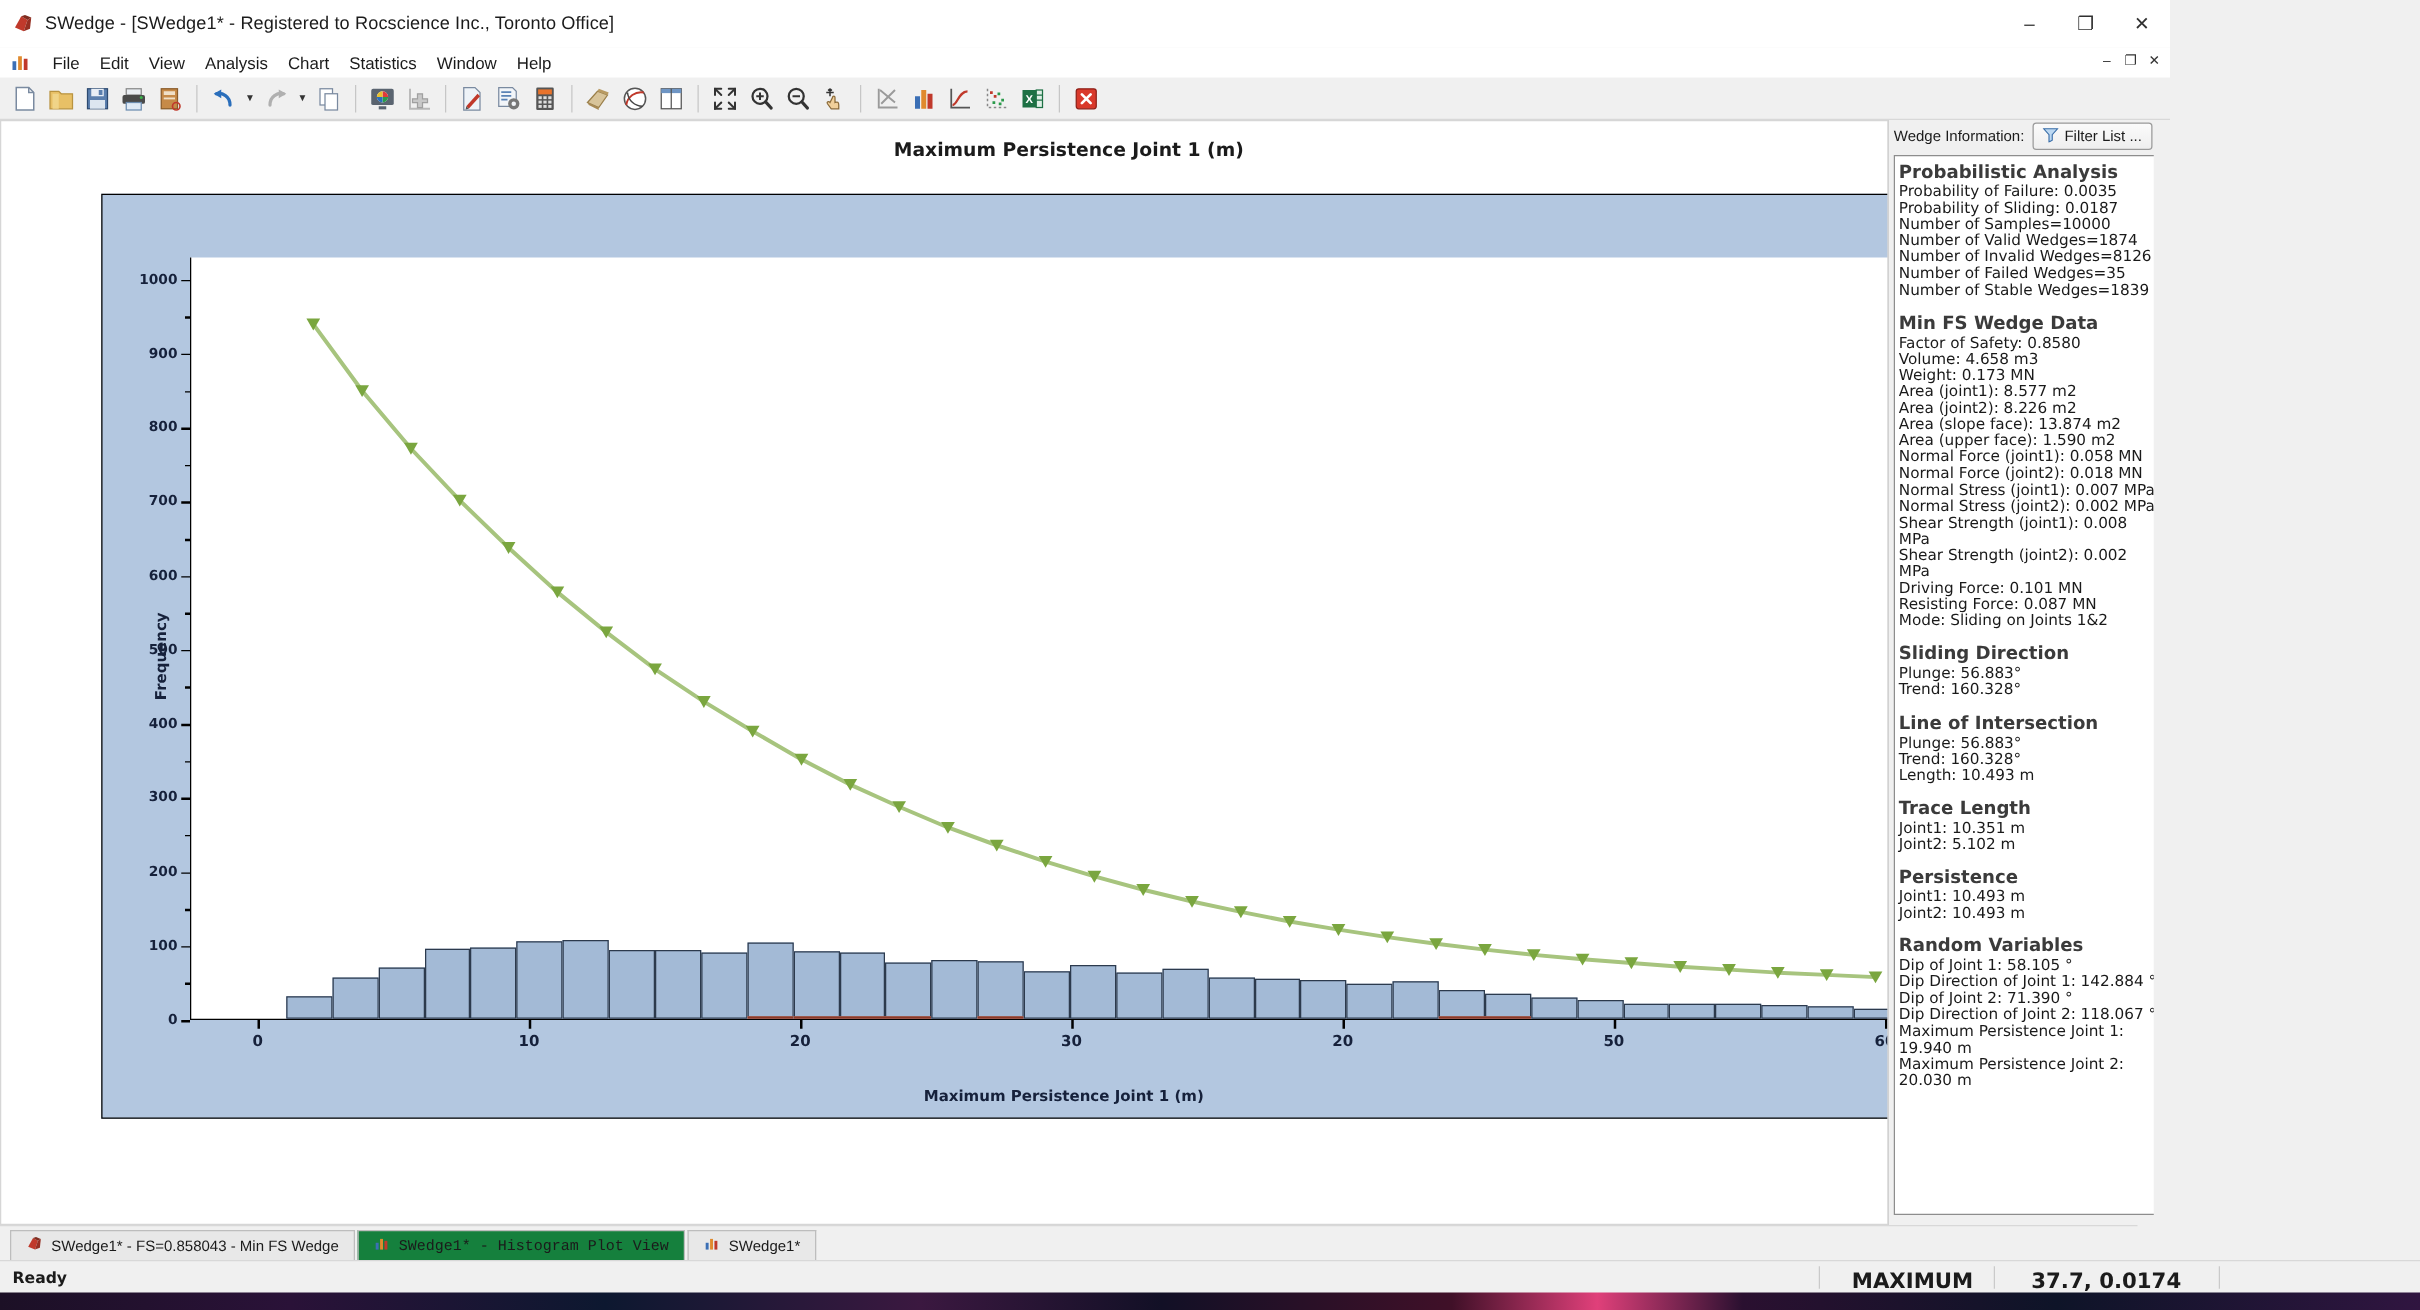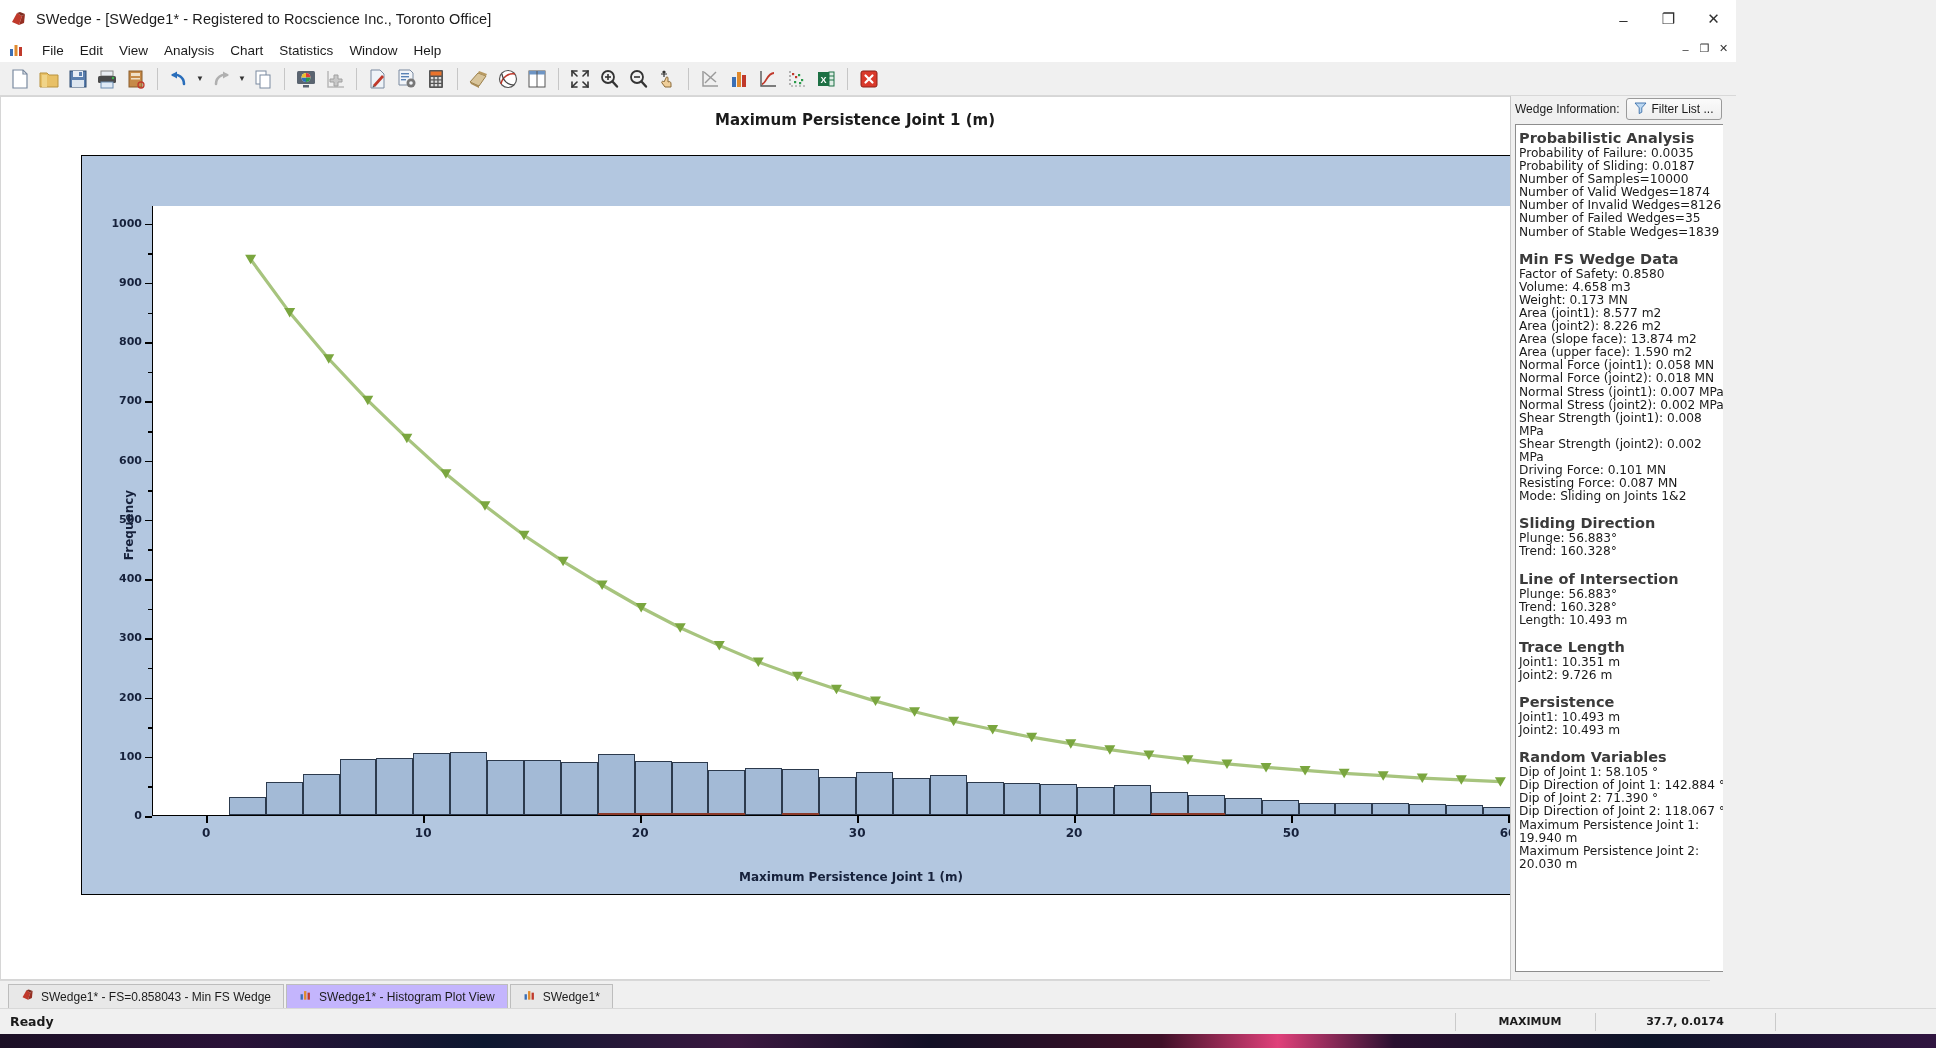--- a/index.html
+++ b/index.html
@@ -272,39 +272,39 @@
     display: flex; align-items: center; gap: 6px;
     height: 24px;
     padding: 0 12px;
     background: #e8e8e8;
     border: 1px solid #bdbdbd;
     border-bottom: none;
     font-size: 12px; color: #1b1b1b;
     margin-right: 2px;
     white-space: nowrap;
   }
-  .tab.active { background: #c4b5fd; }
+  .tab.active { background: #15803d; font-family: Liberation Mono, monospace; }
 
   
   .statusbar {
     position: absolute;
     left: 0; top: 1008px;
     width: 1936px; height: 26px;
     background: #f0f0f0;
     border-top: 1px solid #d8d8d8;
     display: flex; align-items: center;
   }
   .sb-ready {
     font-size: 12.5px; font-weight: bold;
     color: #1b1b1b; padding-left: 10px;
     font-family: "DejaVu Sans", sans-serif;
   }
   .sb-cell {
     position: absolute;
-    font-size: 11px; font-weight: bold;
+    font-size: 17px; font-weight: bold;
     color: #1b1b1b;
     font-family: "DejaVu Sans", sans-serif;
     text-align: center;
   }
   .sb-divider {
     position: absolute;
     width: 1px; height: 18px; top: 4px;
     background: #cacaca;
   }
   .taskbar-strip {
@@ -812,21 +812,21 @@
         <div class="rp-line">Plunge: 56.883°</div>
         <div class="rp-line">Trend: 160.328°</div>
         <div class="rp-spacer"></div>
         <div class="rp-head">Line of Intersection</div>
         <div class="rp-line">Plunge: 56.883°</div>
         <div class="rp-line">Trend: 160.328°</div>
         <div class="rp-line">Length: 10.493 m</div>
         <div class="rp-spacer"></div>
         <div class="rp-head">Trace Length</div>
         <div class="rp-line">Joint1: 10.351 m</div>
-        <div class="rp-line">Joint2: 9.726 m</div>
+        <div class="rp-line">Joint2: 5.102 m</div>
         <div class="rp-spacer"></div>
         <div class="rp-head">Persistence</div>
         <div class="rp-line">Joint1: 10.493 m</div>
         <div class="rp-line">Joint2: 10.493 m</div>
         <div class="rp-spacer"></div>
         <div class="rp-head">Random Variables</div>
         <div class="rp-line">Dip of Joint 1: 58.105 °</div>
         <div class="rp-line rp-wrap">Dip Direction of Joint 1: 142.884 °</div>
         <div class="rp-line">Dip of Joint 2: 71.390 °</div>
         <div class="rp-line rp-wrap">Dip Direction of Joint 2: 118.067 °</div>

